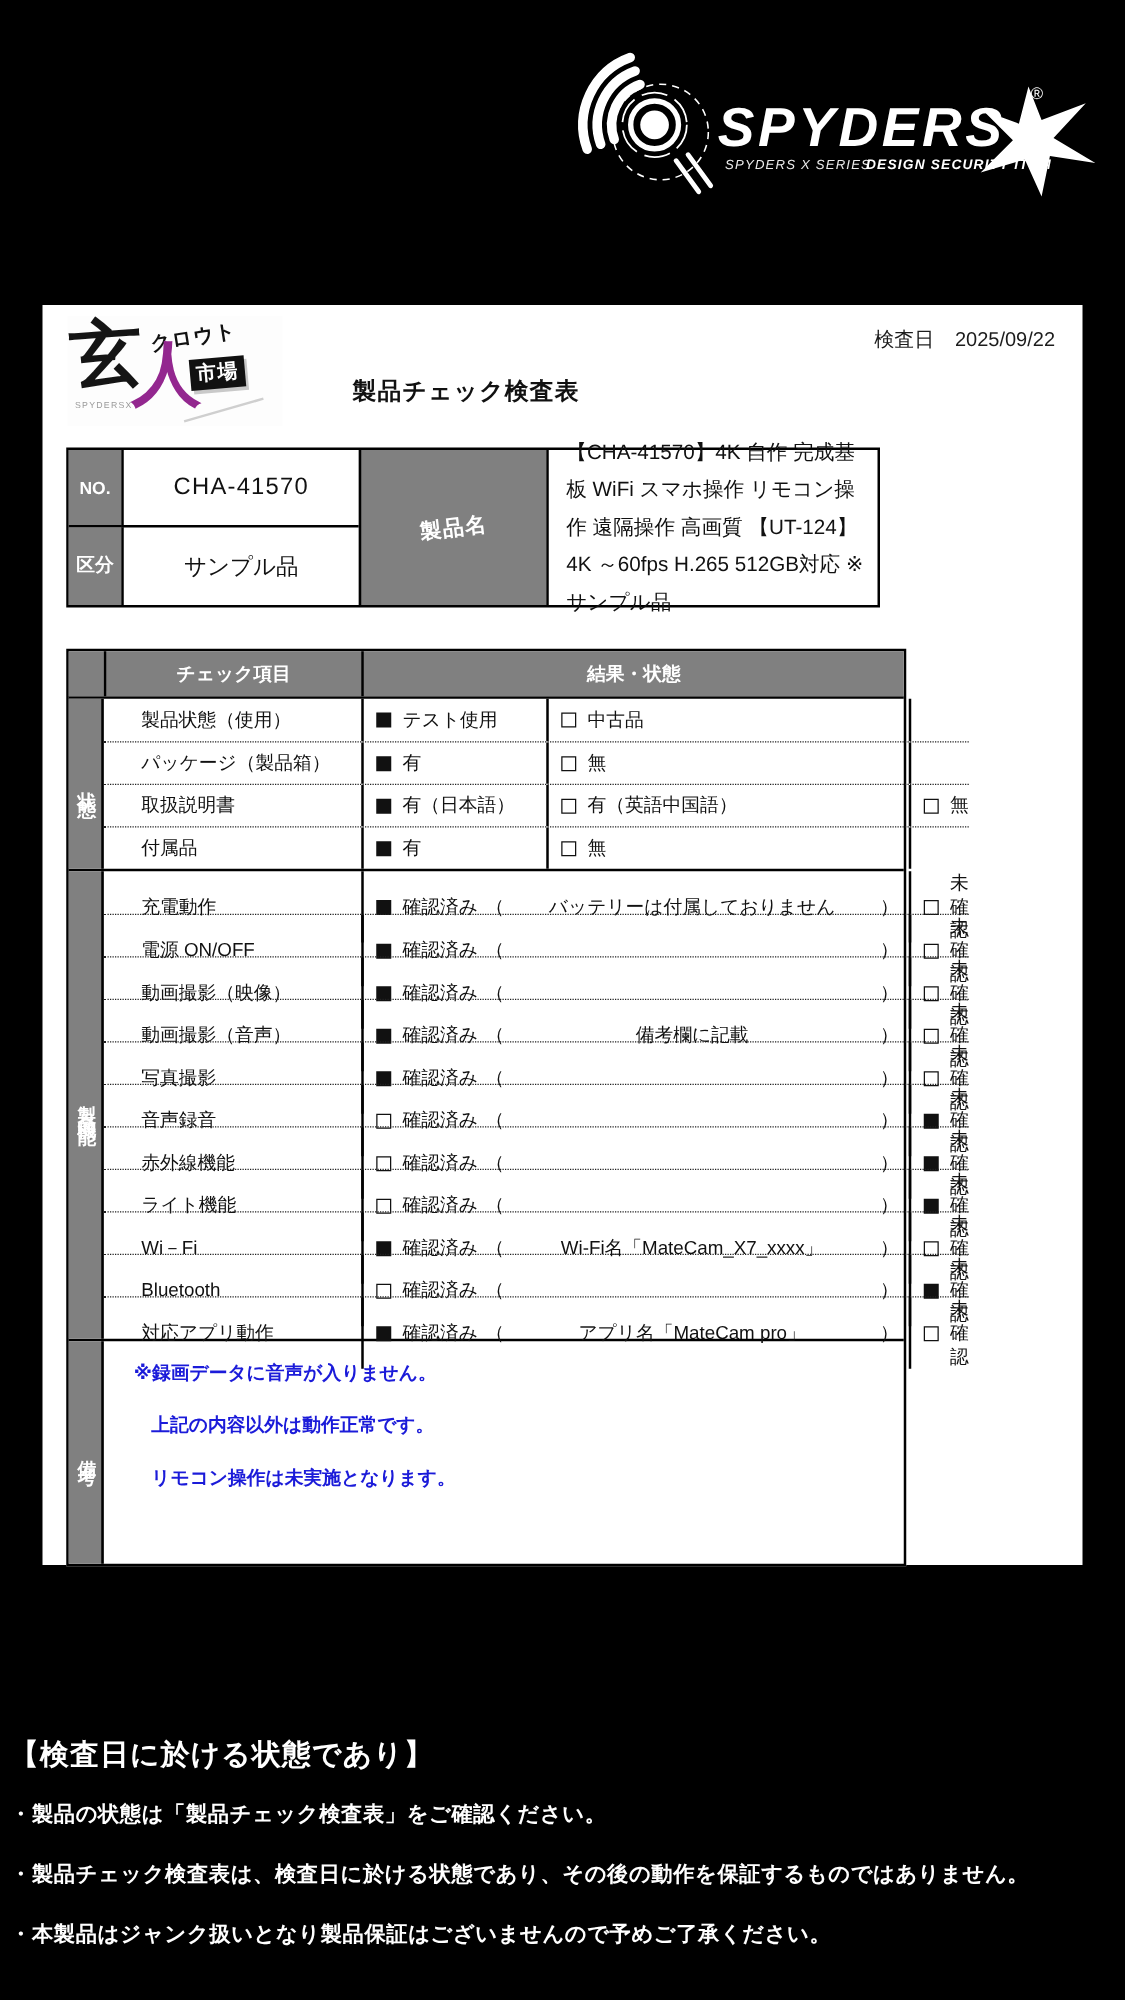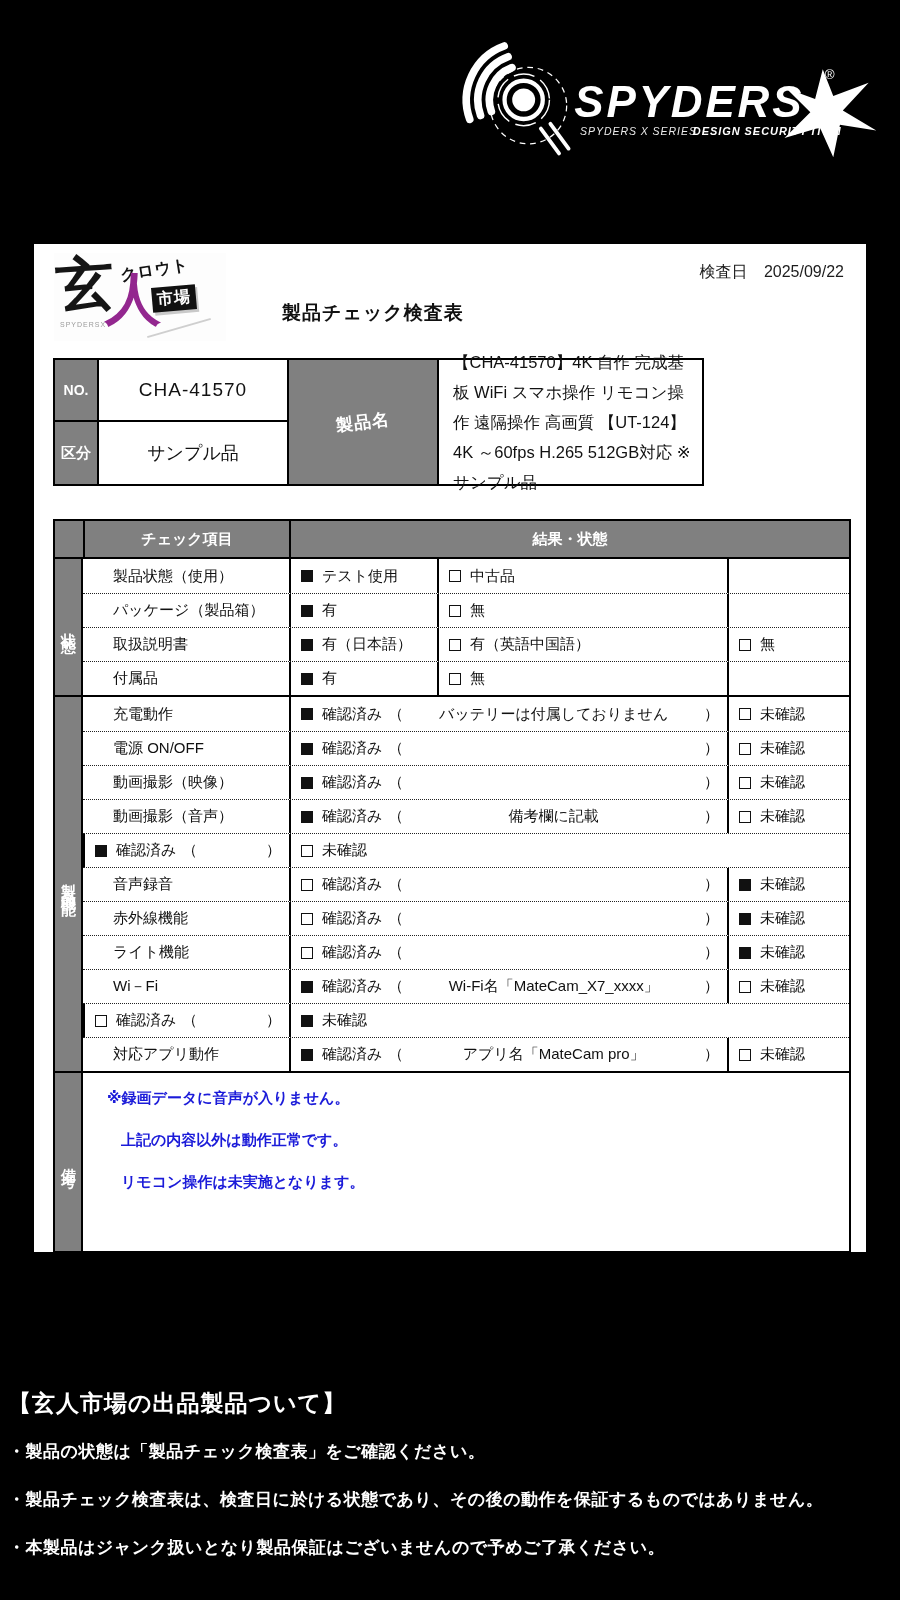--- a/index.html
+++ b/index.html
@@ -51,21 +51,21 @@
   .pt-no{font-size:14px;border-bottom:2px solid var(--line);}
   .pt-noval{font-size:19px;border-bottom:2px solid var(--line);border-left:2px solid var(--line);letter-spacing:1px;}
   .pt-kubun{font-size:15px;line-height:1.25;padding:0 4px;}
   .pt-kubunval{font-size:18px;border-left:2px solid var(--line);}
   .pt-name{grid-row:1/3;grid-column:3;border-left:2px solid var(--line);font-size:17px;}
   .pt-name span{display:inline-block;transform:rotate(-7deg);letter-spacing:1px;}
   .pt-nameval{grid-row:1/3;grid-column:4;border-left:2px solid var(--line);
     font-size:16.5px;line-height:30px;padding:4px 10px 4px 14px;
     justify-content:flex-start;align-items:center;text-align:left;color:#111;}
   
-  .ctable{position:absolute;left:19px;top:275px;width:798px;border:2px solid var(--line);background:#fff;}
+  .ctable{position:absolute;left:19px;top:275px;width:672px;border:2px solid var(--line);background:#fff;}
   .chead{display:grid;grid-template-columns:28px 206px 1fr;height:36px;}
   .chead>div{background:var(--gray);color:#fff;font-weight:bold;font-size:15px;display:flex;align-items:center;justify-content:center;}
   .chead .h2{border-left:2px solid var(--line);}
   .chead .h3{border-left:2px solid var(--line);}
   .section{display:flex;border-top:2px solid var(--line);}
   .seclabel{width:28px;background:var(--gray);color:#fff;font-weight:bold;font-size:15px;
     display:flex;align-items:center;justify-content:center;border-right:2px solid var(--line);
     writing-mode:vertical-rl;text-orientation:upright;letter-spacing:6px;}
   .rows{flex:1;display:flex;flex-direction:column;}
   .srow,.frow{display:grid;height:34px;}
@@ -270,20 +270,21 @@
       <span class="note">備考欄に記載</span>
       <span class="paren close">）</span>
     </div>
     <div class="cell bl last">
       <span class="box off"></span>
       <span class="txt">未確認</span>
     </div>
   </div>
 
   <div class="frow">
+    <div class="cell c-item">写真撮影</div>
     <div class="cell bl merged">
       <span class="box on"></span>
       <span class="txt conf">確認済み</span>
       <span class="paren open">（</span>
       <span class="note"></span>
       <span class="paren close">）</span>
     </div>
     <div class="cell bl last">
       <span class="box off"></span>
       <span class="txt">未確認</span>
@@ -344,20 +345,21 @@
       <span class="note">Wi-Fi名「MateCam_X7_xxxx」</span>
       <span class="paren close">）</span>
     </div>
     <div class="cell bl last">
       <span class="box off"></span>
       <span class="txt">未確認</span>
     </div>
   </div>
 
   <div class="frow">
+    <div class="cell c-item">Bluetooth</div>
     <div class="cell bl merged">
       <span class="box off"></span>
       <span class="txt conf">確認済み</span>
       <span class="paren open">（</span>
       <span class="note"></span>
       <span class="paren close">）</span>
     </div>
     <div class="cell bl last">
       <span class="box on"></span>
       <span class="txt">未確認</span>
@@ -385,18 +387,18 @@
       <div class="seclabel">備考</div>
       <div class="content" id="remark-lines">
           <div class="rline">※録画データに音声が入りません。</div>
           <div class="rline indent">上記の内容以外は動作正常です。</div>
           <div class="rline indent">リモコン操作は未実施となります。</div>
         </div>
     </div>
   </div>
 </div>
 
-<div class="f-title">【玄人市場の出品製品ついて】</div>
+<div class="f-title">【検査日に於ける状態であり】</div>
 <div class="f-bullets" id="footer-bullets">
     <div>・製品の状態は「製品チェック検査表」をご確認ください。</div>
     <div>・製品チェック検査表は、検査日に於ける状態であり、その後の動作を保証するものではありません。</div>
     <div>・本製品はジャンク扱いとなり製品保証はございませんので予めご了承ください。</div>
   </div>
 
 </body></html>

